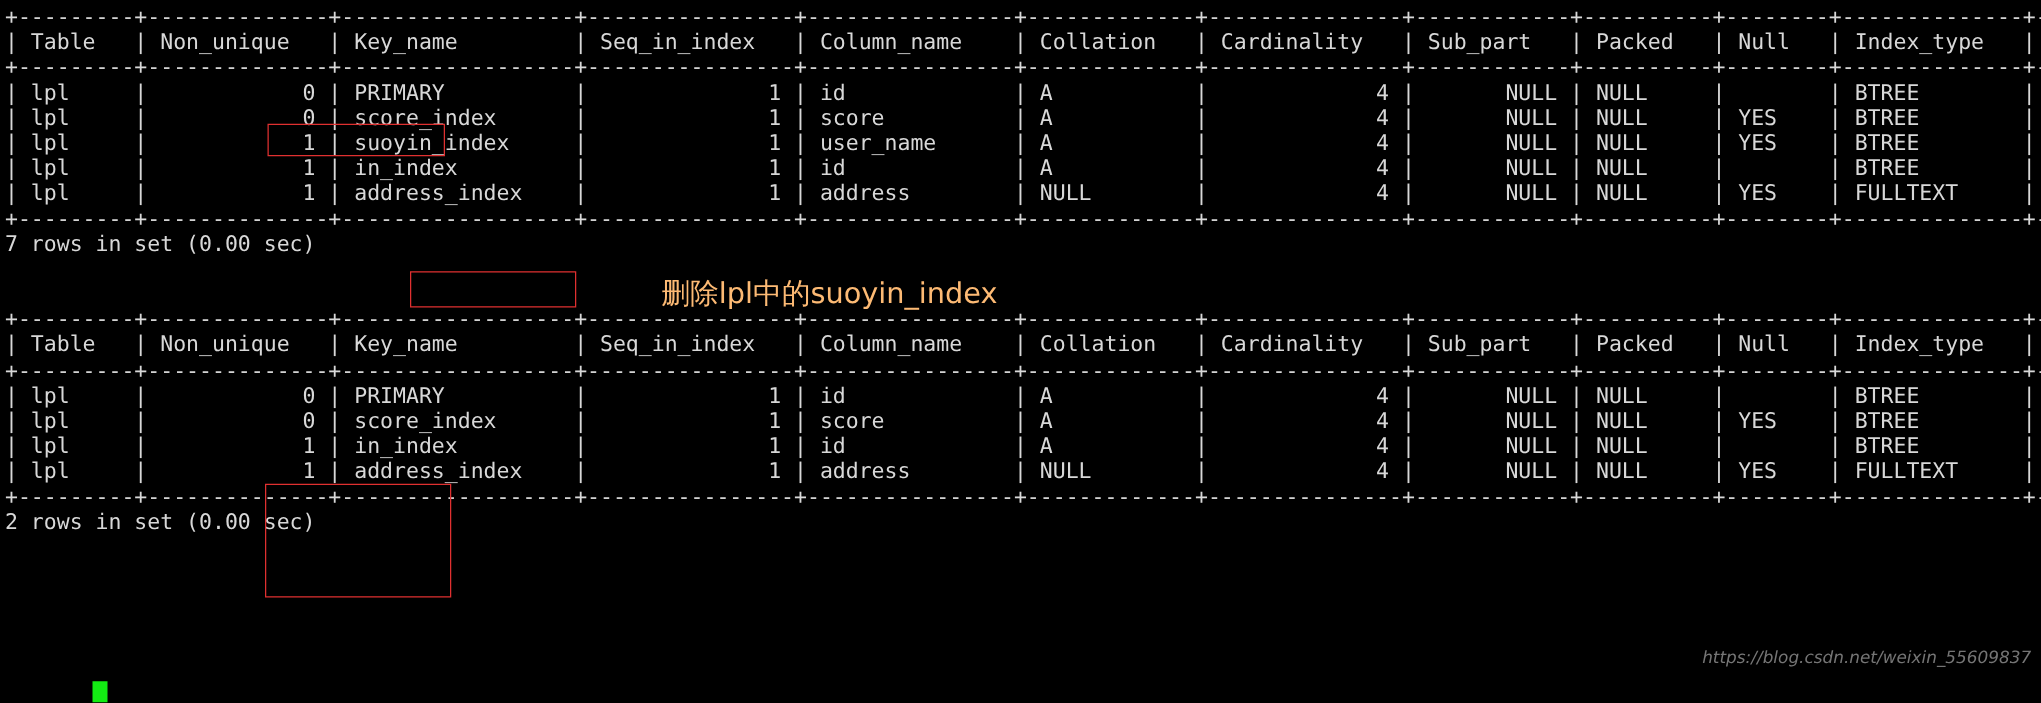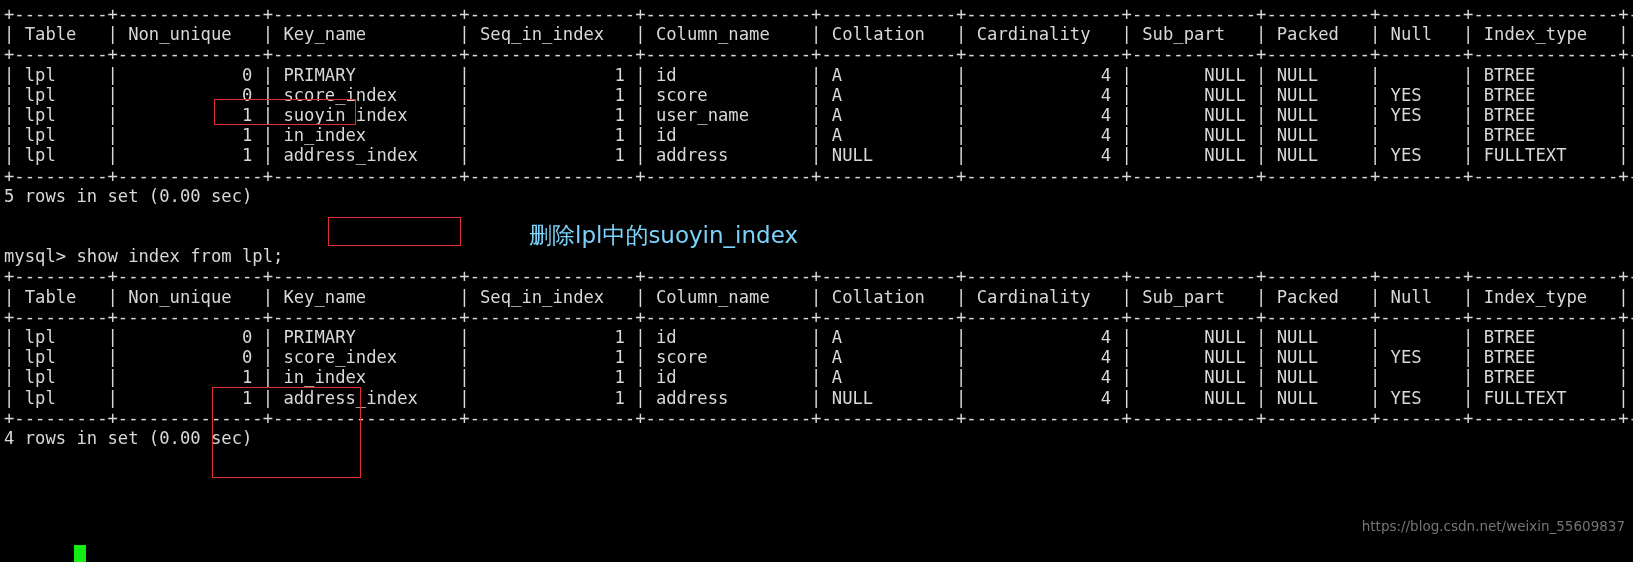--- a/index.html
+++ b/index.html
@@ -49,21 +49,21 @@
   }
   #box-keyname-col {
     left: 212px;  top: 387px; width: 149px; height: 91px;
   }
 
   
   #annotation {
     position: absolute;
     left: 529px;
     top: 222px;
-    color: #7dd3fc;
+    color: #fdba74;
     font-family: "DejaVu Sans", "Liberation Sans", sans-serif;
     font-size: 23px;
     line-height: 26px;
     white-space: pre;
   }
 
   
   #cursor-block {
     position: absolute;
     left: 74px;
@@ -76,50 +76,50 @@
   
   #watermark {
     position: absolute;
     right: 8px;
     bottom: 26px;
     color: #8a8a8a;
     font-family: "DejaVu Sans", "Liberation Sans", sans-serif;
     font-size: 13.5px;
     white-space: pre;
     opacity: 0.85;
+    font-style: italic;
   }
 </style>
 </head>
 <body>
 
 <div id="terminal">
 
   <div id="screen-lines">
       <div class="line">+---------+--------------+------------------+----------------+----------------+-------------+---------------+------------+----------+--------+--------------+-----------+-----------------+</div>
       <div class="line">| Table   | Non_unique   | Key_name         | Seq_in_index   | Column_name    | Collation   | Cardinality   | Sub_part   | Packed   | Null   | Index_type   | Comment   | Index_comment   |</div>
       <div class="line">+---------+--------------+------------------+----------------+----------------+-------------+---------------+------------+----------+--------+--------------+-----------+-----------------+</div>
       <div class="line">| lpl     |            0 | PRIMARY          |              1 | id             | A           |             4 |       NULL | NULL     |        | BTREE        |           |                 |</div>
       <div class="line">| lpl     |            0 | score_index      |              1 | score          | A           |             4 |       NULL | NULL     | YES    | BTREE        |           |                 |</div>
       <div class="line">| lpl     |            1 | suoyin_index     |              1 | user_name      | A           |             4 |       NULL | NULL     | YES    | BTREE        |           |                 |</div>
       <div class="line">| lpl     |            1 | in_index         |              1 | id             | A           |             4 |       NULL | NULL     |        | BTREE        |           |                 |</div>
       <div class="line">| lpl     |            1 | address_index    |              1 | address        | NULL        |             4 |       NULL | NULL     | YES    | FULLTEXT     |           |                 |</div>
       <div class="line">+---------+--------------+------------------+----------------+----------------+-------------+---------------+------------+----------+--------+--------------+-----------+-----------------+</div>
-      <div class="line">5 rows in set (0.00 sec)</div>
+      <div class="line">7 rows in set (0.00 sec)</div>
       <div class="line blank"> </div>
       <div class="line blank"> </div>
-      <div class="line">mysql&gt; show index from lpl;</div>
       <div class="line">+---------+--------------+------------------+----------------+----------------+-------------+---------------+------------+----------+--------+--------------+-----------+-----------------+</div>
       <div class="line">| Table   | Non_unique   | Key_name         | Seq_in_index   | Column_name    | Collation   | Cardinality   | Sub_part   | Packed   | Null   | Index_type   | Comment   | Index_comment   |</div>
       <div class="line">+---------+--------------+------------------+----------------+----------------+-------------+---------------+------------+----------+--------+--------------+-----------+-----------------+</div>
       <div class="line">| lpl     |            0 | PRIMARY          |              1 | id             | A           |             4 |       NULL | NULL     |        | BTREE        |           |                 |</div>
       <div class="line">| lpl     |            0 | score_index      |              1 | score          | A           |             4 |       NULL | NULL     | YES    | BTREE        |           |                 |</div>
       <div class="line">| lpl     |            1 | in_index         |              1 | id             | A           |             4 |       NULL | NULL     |        | BTREE        |           |                 |</div>
       <div class="line">| lpl     |            1 | address_index    |              1 | address        | NULL        |             4 |       NULL | NULL     | YES    | FULLTEXT     |           |                 |</div>
       <div class="line">+---------+--------------+------------------+----------------+----------------+-------------+---------------+------------+----------+--------+--------------+-----------+-----------------+</div>
-      <div class="line">4 rows in set (0.00 sec)</div>
+      <div class="line">2 rows in set (0.00 sec)</div>
       <div class="line blank"> </div>
     </div>
 
   <div class="redbox" id="box-suoyin-row"></div>
   <div class="redbox" id="box-alter-cmd"></div>
   <div class="redbox" id="box-keyname-col"></div>
 
   <div id="annotation">删除lpl中的suoyin_index</div>
 
   <div id="cursor-block"></div>

